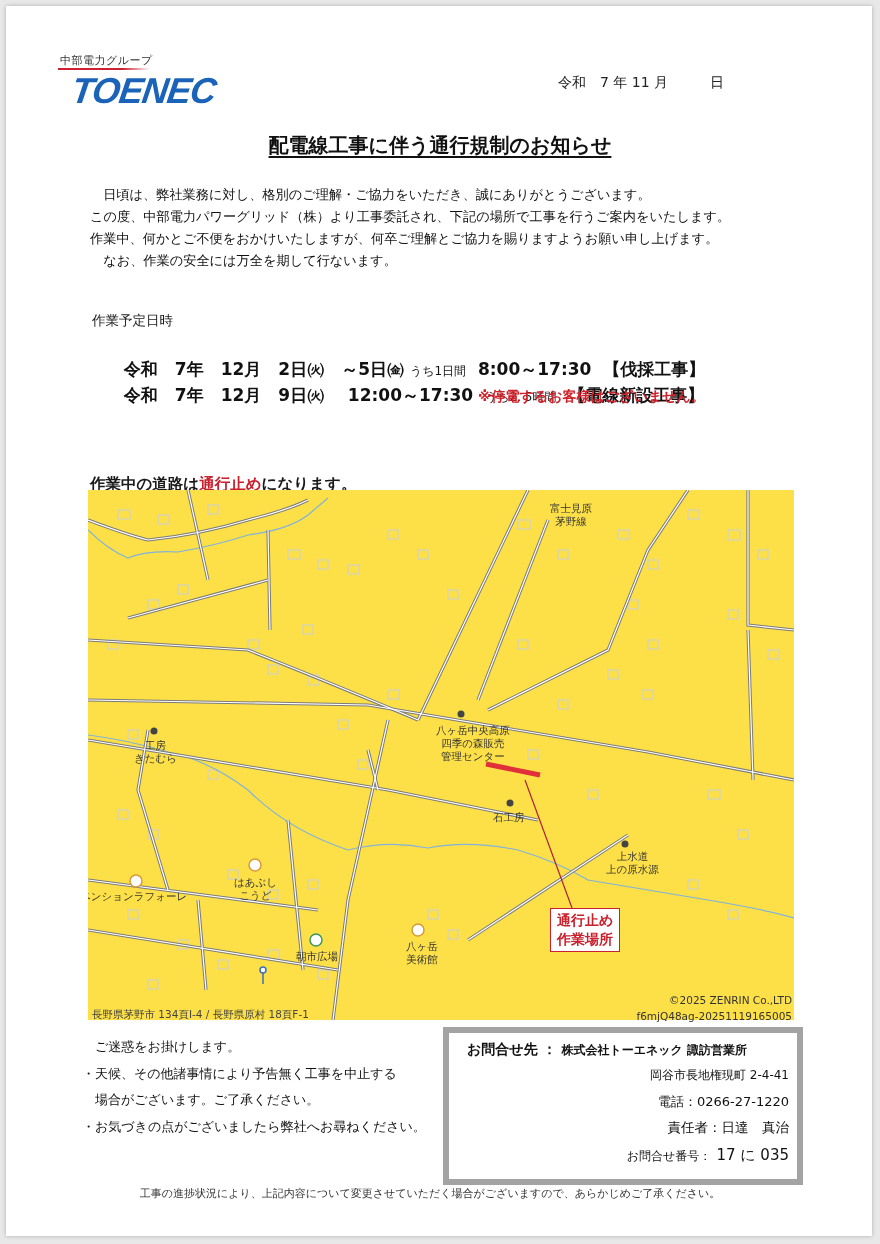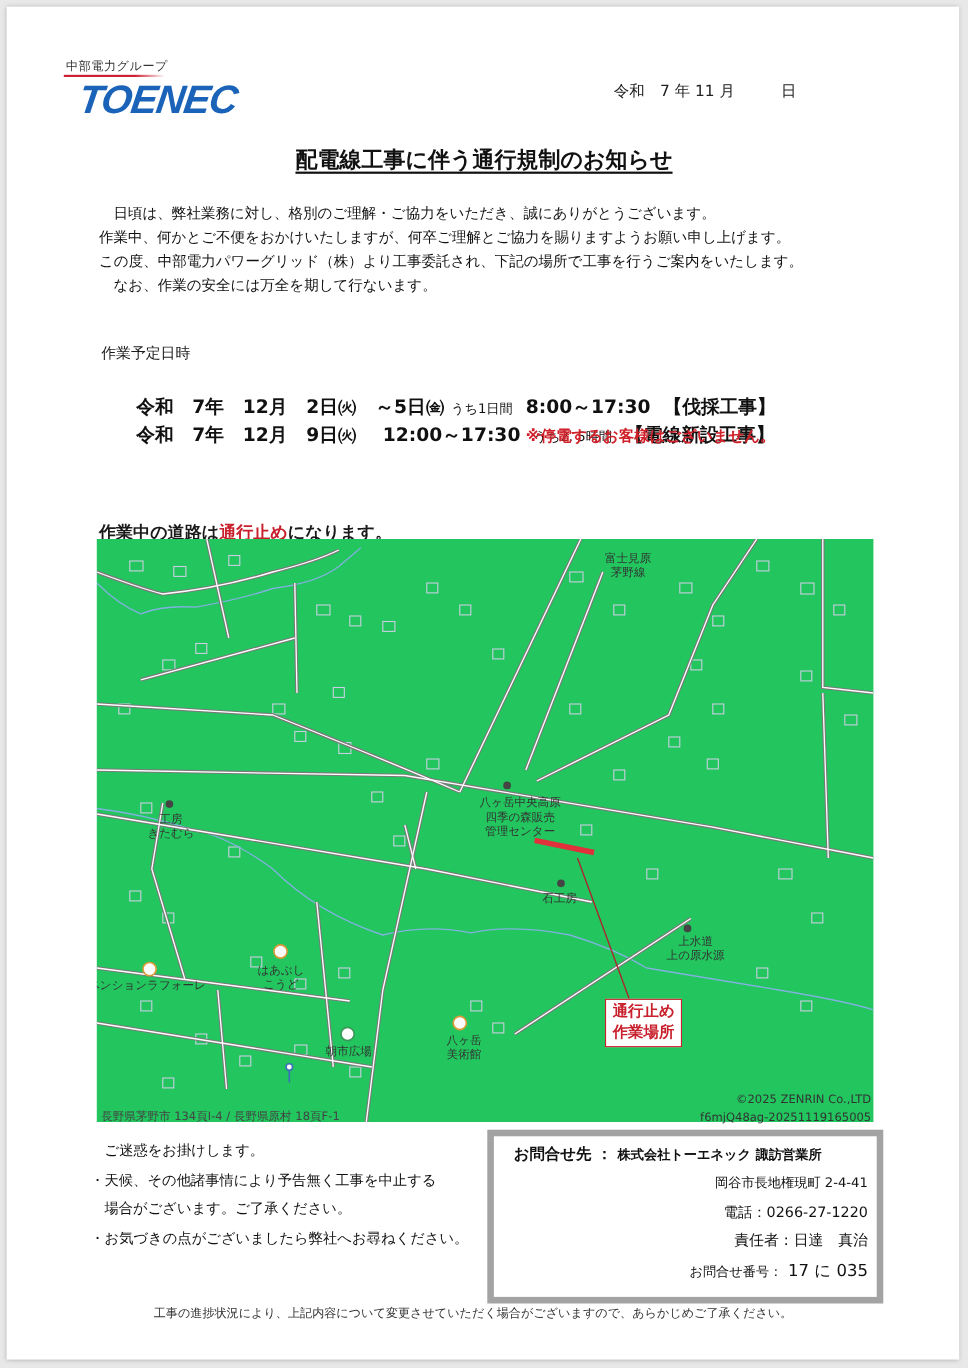--- a/index.html
+++ b/index.html
@@ -13,21 +13,21 @@
   .title { left:0; width:880px; top:132px; text-align:center; font-size:20px; font-weight:bold; color:#111; }
   .title span { text-decoration:underline; text-underline-offset:4px; text-decoration-thickness:1.5px; }
   .intro { left:90px; top:184px; font-size:13.2px; line-height:22px; color:#111; }
   .intro div { white-space:nowrap; }
   .sched-label { left:92px; top:312px; font-size:13.5px;font-family:Liberation Mono, monospace; }
   .sched { left:112px; font-size:17px; font-weight:bold; white-space:pre; color:#111; }
   .sched small { font-size:12px; font-weight:normal; }
   .notice-red { left:478px; top:388px; font-size:14px; font-weight:bold; color:#d0202a; }
   .road-note { left:90px; top:474px; font-size:15.5px; font-weight:bold; border-bottom:2px solid #a16207; padding-bottom:1px; }
   .road-note .red { color:#c8202c; text-decoration:underline; }
-  .map { left:88px; top:490px; width:706px; height:530px; overflow:hidden; background:#22c55e; }
+  .map { left:88px; top:490px; width:706px; height:530px; overflow:hidden; background:#fde047; }
   .map-label { position:absolute; font-size:10.5px; color:#333; text-align:center; line-height:13px; white-space:nowrap; }
   .callout { position:absolute; left:550px; top:908px; border:1.5px solid #c8202c; color:#c8202c; font-size:14px; line-height:19px; padding:2px 6px; background:#fff; font-weight:bold; }
   .map-footer-left { left:92px; top:1008px; font-size:10.5px; color:#444; }
   .copyright { right:88px; top:992px; font-size:10.5px; color:#333; text-align:right; line-height:16px; }
   .bullets { left:82px; top:1034px; font-size:13px; line-height:26.5px; color:#111; }
   .bullets div { white-space:nowrap; }
   .contact { left:443px; top:1027px; width:348px; height:146px; border:6px solid #a3a3a3; }
   .contact .row { position:absolute; right:8px; white-space:nowrap; color:#111; }
   .contact .head { left:18px; right:auto; top:8px; font-size:14px; font-weight:bold; }
   .footer { left:0; width:860px; top:1186px; text-align:center; font-size:11px; color:#333; font-family:Liberation Sans, sans-serif; }
@@ -39,22 +39,22 @@
 
 <div class="abs logo-group">中部電力グループ</div>
 <div class="abs logo-line"></div>
 <div class="abs logo">TOENEC</div>
 <div class="abs date">令和　7 年 11 月　　　日</div>
 
 <div class="abs title"><span>配電線工事に伴う通行規制のお知らせ</span></div>
 
 <div class="abs intro">
   <div>　日頃は、弊社業務に対し、格別のご理解・ご協力をいただき、誠にありがとうございます。</div>
+  <div>この度、中部電力パワーグリッド（株）より工事委託され、下記の場所で工事を行うご案内をいたします。</div>
   <div>作業中、何かとご不便をおかけいたしますが、何卒ご理解とご協力を賜りますようお願い申し上げます。</div>
-  <div>この度、中部電力パワーグリッド（株）より工事委託され、下記の場所で工事を行うご案内をいたします。</div>
   <div>　なお、作業の安全には万全を期して行ないます。</div>
 </div>
 
 <div class="abs sched-label">作業予定日時</div>
 <div class="abs sched" style="top:338px">
   <span>令和　7年　12月　2日㈫　～5日㈮</span> <small>うち1日間</small>  <span>8:00～17:30</span>  <span>【伐採工事】</span>
 </div>
 <div class="abs sched" style="top:364px">
   <span>令和　7年　12月　9日㈫</span>    <span>12:00～17:30</span>  <small>うち2. 5時間</small>  <span>【電線新設工事】</span>
 </div>

